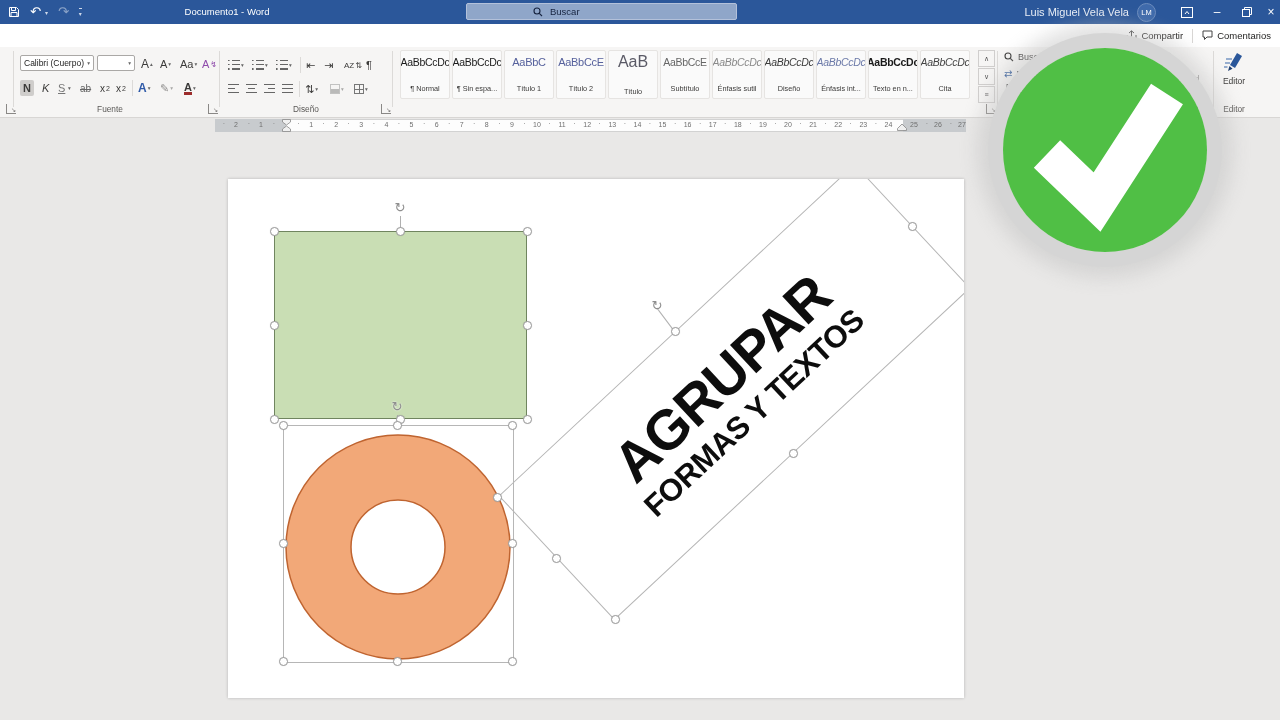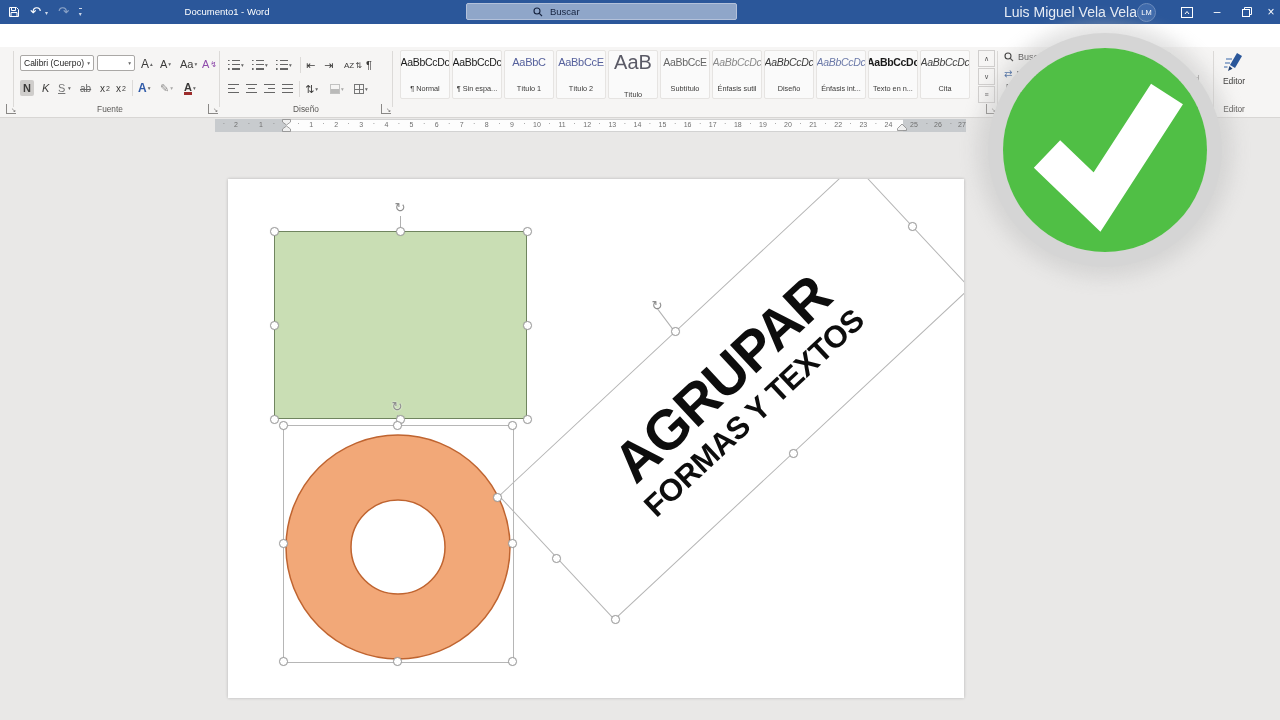--- a/index.html
+++ b/index.html
@@ -10,21 +10,21 @@
   .titlebar{position:absolute;left:0;top:0;width:1280px;height:24px;background:var(--titlebar,#2b579a);}
   .qat{position:absolute;left:8px;top:0;height:24px;display:flex;align-items:center;gap:10px;color:#fff;}
   .qat .g{font-size:13px;line-height:24px;color:#fff;}
   .qat .dim{opacity:.45;}
   .tiny-caret{font-size:6px;color:#cfd9ea;margin-left:-6px;}
   .win-title{position:absolute;left:160px;top:0;width:134px;text-align:center;font-size:9.5px;line-height:24px;color:#fff;white-space:nowrap;}
   .searchbox{position:absolute;left:466px;top:3px;width:271px;height:17px;background:#8fa6c9;border:1px solid #b3c1da;border-radius:2px;
              display:flex;align-items:center;padding-left:66px;box-sizing:border-box;gap:7px;}
   .searchbox span{font-size:9.5px;color:#16233f;}
   .user-area{position:absolute;right:0;top:0;height:24px;display:flex;align-items:center;gap:0;color:#fff;}
-  .user-name{font-size:14px;color:#e8edf5;}
+  .user-name{font-size:11px;color:#e8edf5;margin-right:8px;}
   .avatar{width:17px;height:17px;border-radius:50%;background:#3f6aab;border:1px solid #6c8cbd;color:#fff;
           font-size:7.5px;display:flex;align-items:center;justify-content:center;margin-right:16px;}
   .winbtn{width:30px;height:24px;display:flex;align-items:center;justify-content:center;font-size:12px;color:#fff;}
   
   .tabrow{position:absolute;left:0;top:24px;width:1280px;height:23px;background:#fff;}
   .tabs{position:absolute;left:0;top:0;height:23px;display:flex;}
   .tab{font-size:9.3px;line-height:23px;padding:0 9px;color:#444;white-space:nowrap;}
   .tab.active{color:var(--accent,#2b579a);font-weight:bold;}
   .tr-actions{position:absolute;right:0;top:0;height:23px;display:flex;align-items:center;}
   .tr-btn{display:flex;align-items:center;gap:4px;font-size:9.5px;color:#252423;padding:0 9px;}
@@ -58,21 +58,21 @@
   .ic-shade{width:10px;height:10px;border:1px solid #999;box-sizing:border-box;background:linear-gradient(rgba(0,0,0,0) 0 55%,#8a8a8a 55%);}
   .fontA-fx{color:#2f5aa8;font-weight:bold;}
   .fontA-col{border-bottom:3px solid #9c2b2b;line-height:10px;font-weight:bold;}
   
   .sgal{position:absolute;left:400px;top:3px;display:flex;gap:2px;}
   .scard{width:48px;height:47px;background:#fafafa;border:1px solid #e6e4e2;border-radius:2px;
          display:flex;flex-direction:column;align-items:center;justify-content:center;overflow:hidden;}
   .ssample{font-size:10.5px;letter-spacing:-.3px;color:#1a1a1a;white-space:nowrap;}
   .sname{font-size:7.3px;color:#3b3a39;margin-top:16px;white-space:nowrap;}
   .scard.h1 .ssample,.scard.h2 .ssample{color:#56619c;font-size:11px;}
-  .scard.title .ssample{font-size:20px;color:#5a5a66;font-weight:300;letter-spacing:0;}
+  .scard.title .ssample{font-size:16px;color:#5a5a66;font-weight:300;letter-spacing:0;}
   .scard.subtitle .ssample{color:#666;}
   .scard.emph-sub .ssample{font-style:italic;color:#8a8a8a;}
   .scard.emph .ssample{font-style:italic;color:#3a3a3a;}
   .scard.emph-int .ssample{font-style:italic;color:#6b79a8;}
   .scard.strong .ssample{font-weight:bold;}
   .scard.cita .ssample{font-style:italic;color:#444;}
   .sscroll{position:absolute;left:978px;top:3px;display:flex;flex-direction:column;gap:1px;}
   .sscroll div{width:15px;height:15px;border:1px solid #d0cecd;background:#f6f5f4;font-size:7px;color:#555;
                display:flex;align-items:center;justify-content:center;}
   .ed-row{position:absolute;display:flex;align-items:center;gap:4px;font-size:9px;color:#3b3a39;white-space:nowrap;}
@@ -142,20 +142,36 @@
         <svg width="10" height="10" viewBox="0 0 10 10">
           <rect x="0.5" y="2.5" width="7" height="7" fill="none" stroke="#fff" stroke-width="1"></rect>
           <path d="M2.5 2.5 v-2 h7 v7 h-2" fill="none" stroke="#fff" stroke-width="1"></path>
         </svg>
       </span>
       <span class="winbtn" style="width:18px">×</span>
     </div>
   </div>
 
   <div class="tabrow">
+    <div class="tr-actions">
+      <div class="tr-btn">
+        <svg width="11" height="11" viewBox="0 0 11 11">
+          <path d="M1 5 v5 h9 v-5" fill="none" stroke="#444" stroke-width="1"></path>
+          <path d="M5.5 7 v-6 M3 3 l2.5 -2.2 L8 3" fill="none" stroke="#444" stroke-width="1"></path>
+        </svg>
+        <span>Compartir</span>
+      </div>
+      <div class="tr-sep"></div>
+      <div class="tr-btn">
+        <svg width="11" height="11" viewBox="0 0 11 11">
+          <path d="M1 1 h9 v6 h-5 l-2.5 2.5 v-2.5 h-1.5 z" fill="none" stroke="#444" stroke-width="1"></path>
+        </svg>
+        <span>Comentarios</span>
+      </div>
+    </div>
   </div>
 
   <div class="ribbon">
     <div class="vsep" style="left:13px"></div>
     <div class="vsep" style="left:219px"></div>
     <div class="vsep" style="left:392px"></div>
     <div class="vsep" style="left:997px"></div>
     <div class="vsep" style="left:1128px"></div>
     <div class="vsep" style="left:1213px"></div>
 

